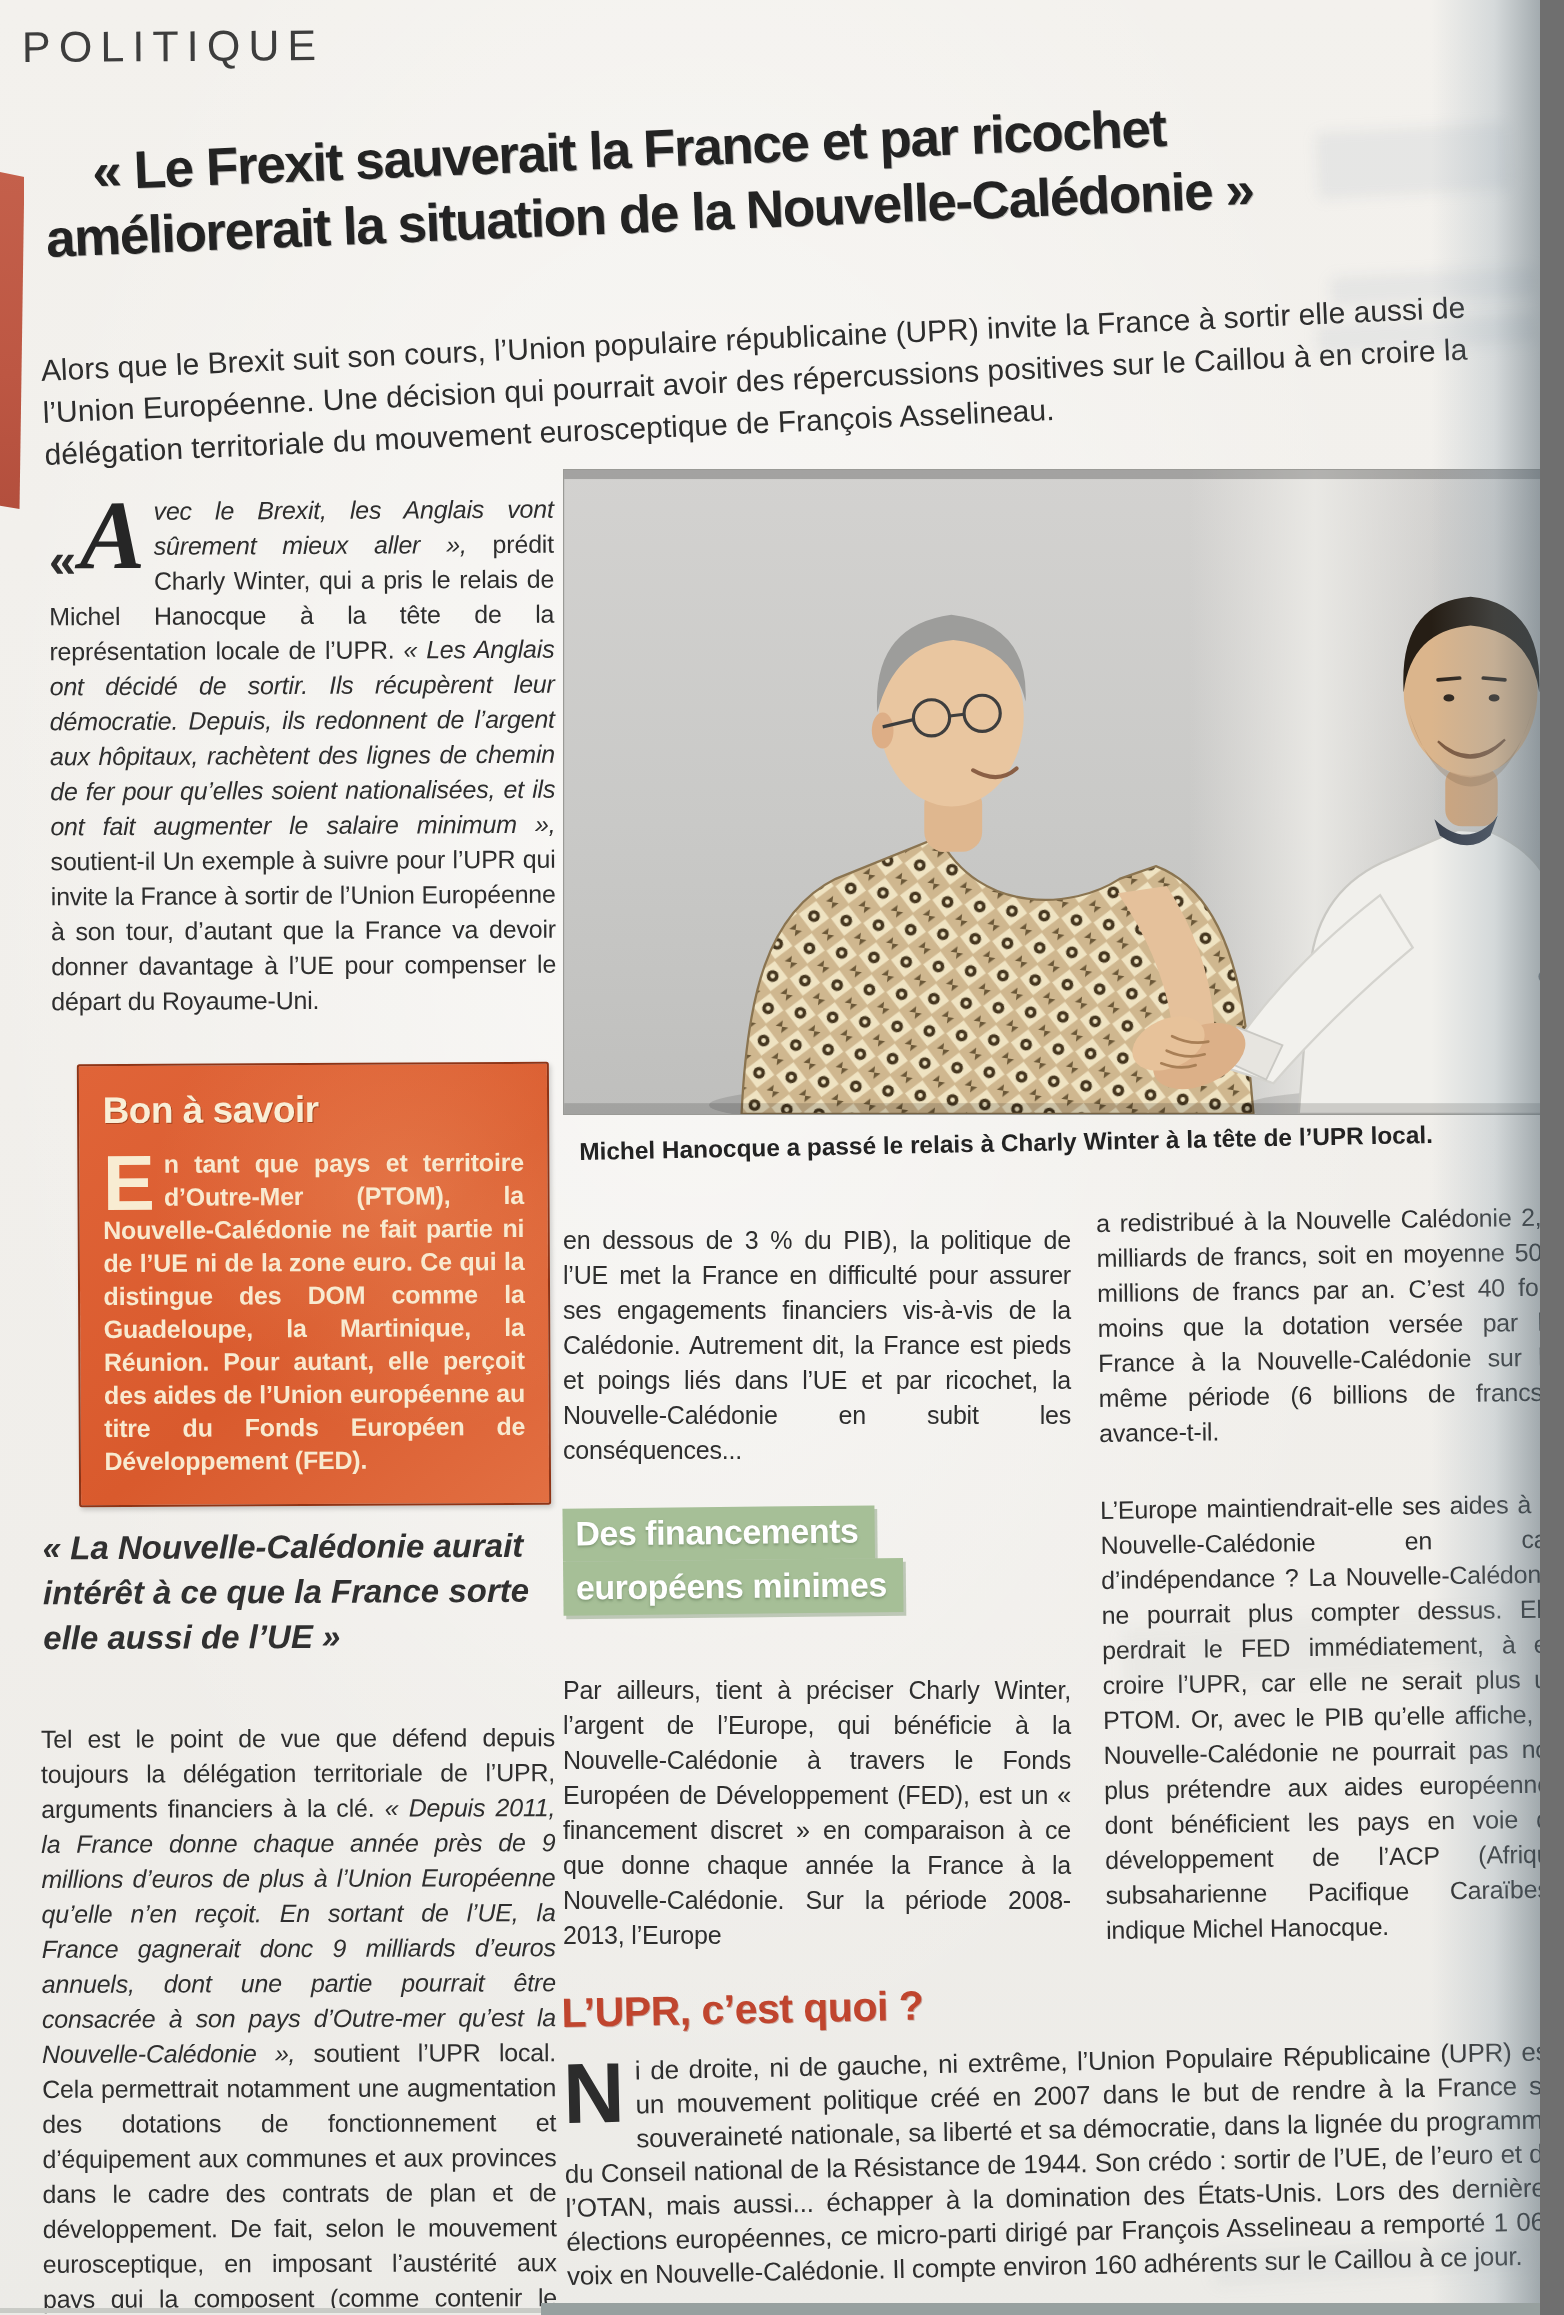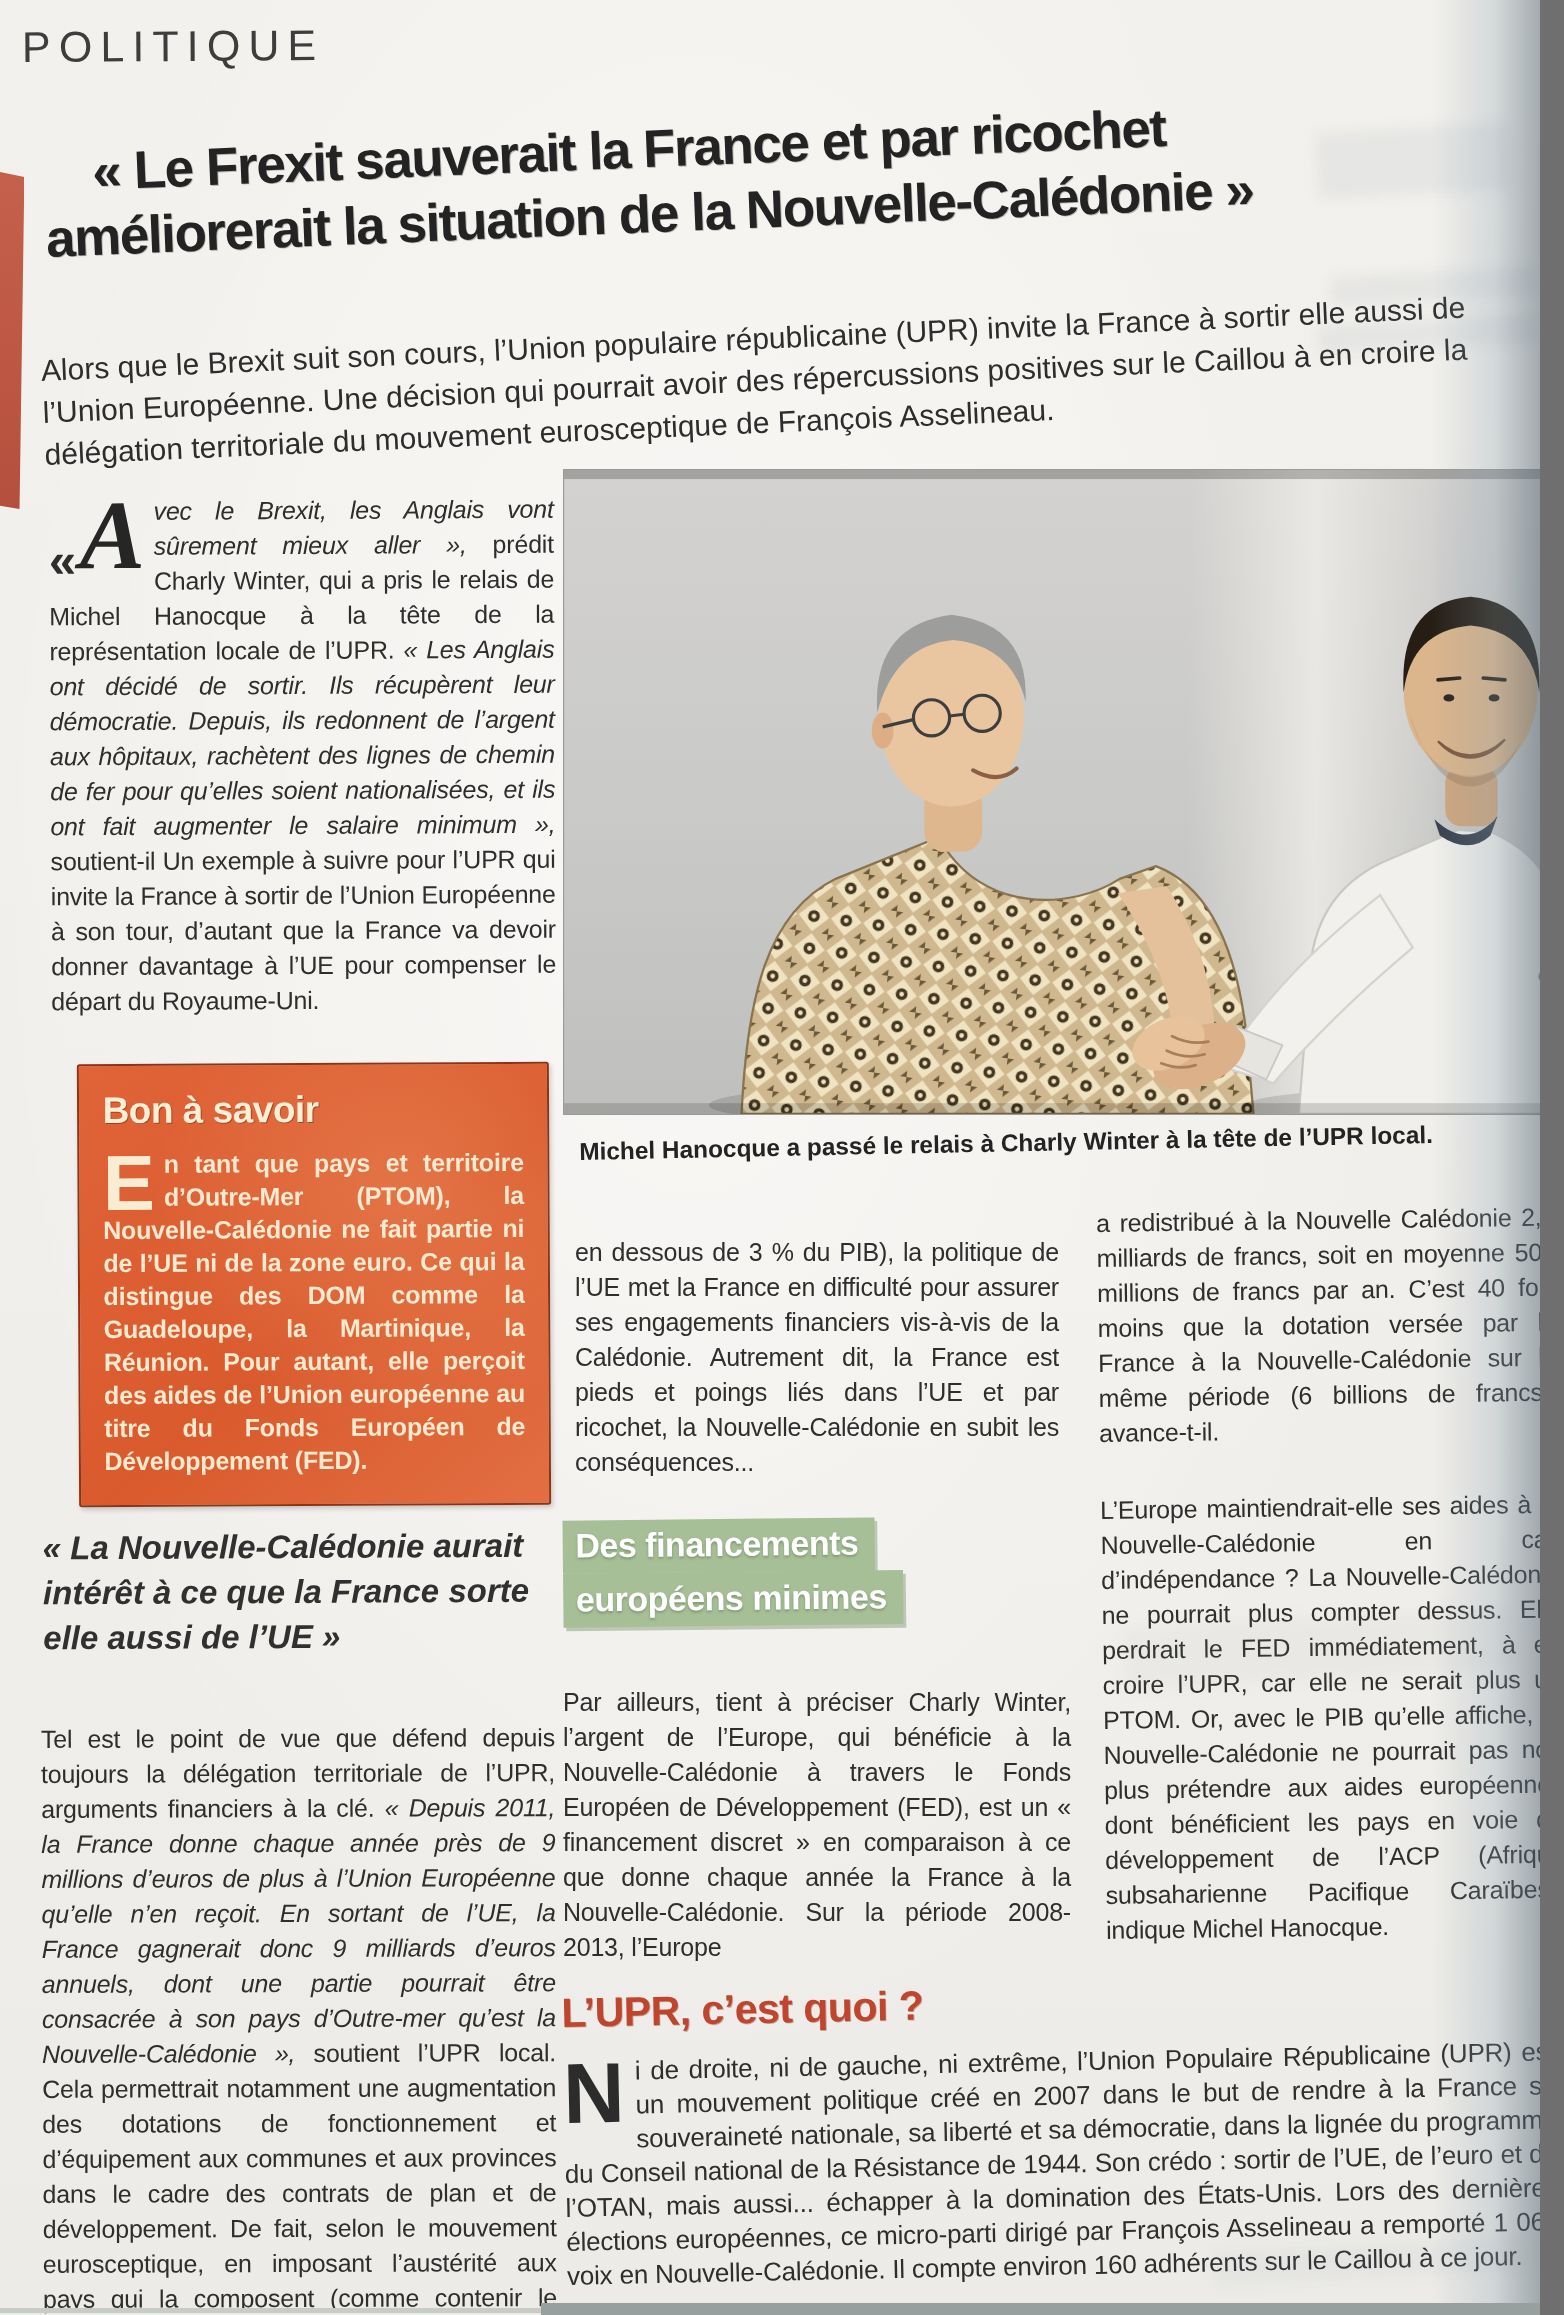--- a/index.html
+++ b/index.html
@@ -183,21 +183,21 @@
     </div>
   </aside>
 
   <div class="pullquote">« La Nouvelle-Calédonie aurait intérêt à ce que la France sorte elle aussi de l’UE »</div>
 
   <div class="colL2 body-text">
     <span>Tel est le point de vue que défend depuis toujours la délégation territoriale de l’UPR, arguments financiers à la clé. </span><span class="it">« Depuis 2011, la France donne chaque année près de 9 millions d’euros de plus à l’Union Européenne qu’elle n’en reçoit. En sortant de l’UE, la France gagnerait donc 9 milliards d’euros annuels, dont une partie pourrait être consacrée à son pays d’Outre-mer qu’est la Nouvelle-Calédonie », </span><span>soutient l’UPR local. Cela permettrait notamment une augmentation des dotations de fonctionnement et d’équipement aux communes et aux provinces dans le cadre des contrats de plan et de développement. De fait, selon le mouvement eurosceptique, en imposant l’austérité aux pays qui la composent (comme contenir le déficit public</span>
   </div>
 
   <div class="colM">
-    <p class="body-text" style="margin:12px">en dessous de 3 % du PIB), la politique de l’UE met la France en difficulté pour assurer ses engagements financiers vis-à-vis de la Calédonie. Autrement dit, la France est pieds et poings liés dans l’UE et par ricochet, la Nouvelle-Calédonie en subit les conséquences...</p>
+    <p class="body-text" style="margin:0">en dessous de 3 % du PIB), la politique de l’UE met la France en difficulté pour assurer ses engagements financiers vis-à-vis de la Calédonie. Autrement dit, la France est pieds et poings liés dans l’UE et par ricochet, la Nouvelle-Calédonie en subit les conséquences...</p>
     <div class="subhead">
       <span class="chip">Des financements</span><br>
       <span class="chip">européens minimes</span>
     </div>
     <p class="body-text p2" style="margin-bottom:0">Par ailleurs, tient à préciser Charly Winter, l’argent de l’Europe, qui bénéficie à la Nouvelle-Calédonie à travers le Fonds Européen de Développement (FED), est un « financement discret » en comparaison à ce que donne chaque année la France à la Nouvelle-Calédonie. Sur la période 2008-2013, l’Europe</p>
   </div>
 
   <div class="colR">
     <p class="body-text" style="margin:0">a redistribué à la Nouvelle Calédonie 2,5 milliards de francs, soit en moyenne 500 millions de francs par an. C’est 40 fois moins que la dotation versée par la France  à la Nouvelle-Calédonie sur la même période (6 billions de francs), avance-t-il.</p>
     <p class="body-text p2" style="margin-bottom:0">L’Europe maintiendrait-elle ses aides à la Nouvelle-Calédonie en cas d’indépendance ? La  Nouvelle-Calédonie ne pourrait plus compter dessus. Elle perdrait le FED immédiatement, à en croire l’UPR, car elle ne serait plus un PTOM.  Or, avec le PIB qu’elle affiche, la Nouvelle-Calédonie ne pourrait pas non plus prétendre aux aides européennes dont bénéficient les pays en voie de développement de l’ACP (Afrique subsaharienne Pacifique Caraïbes), indique Michel Hanocque.</p>

